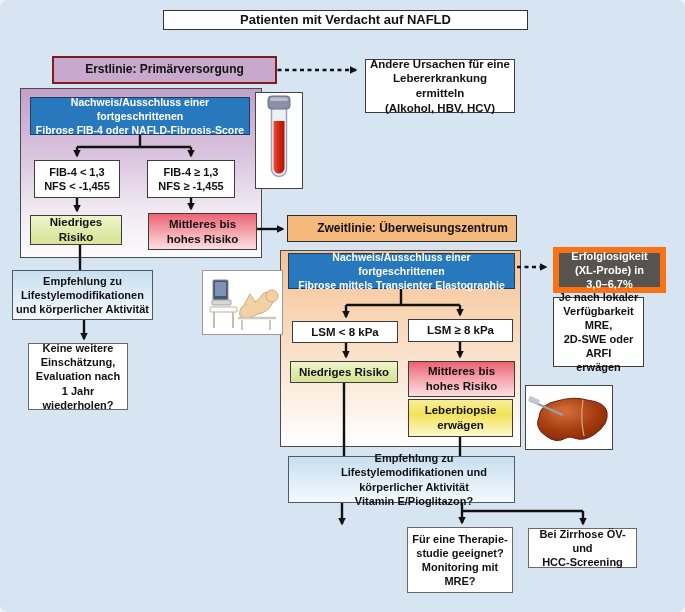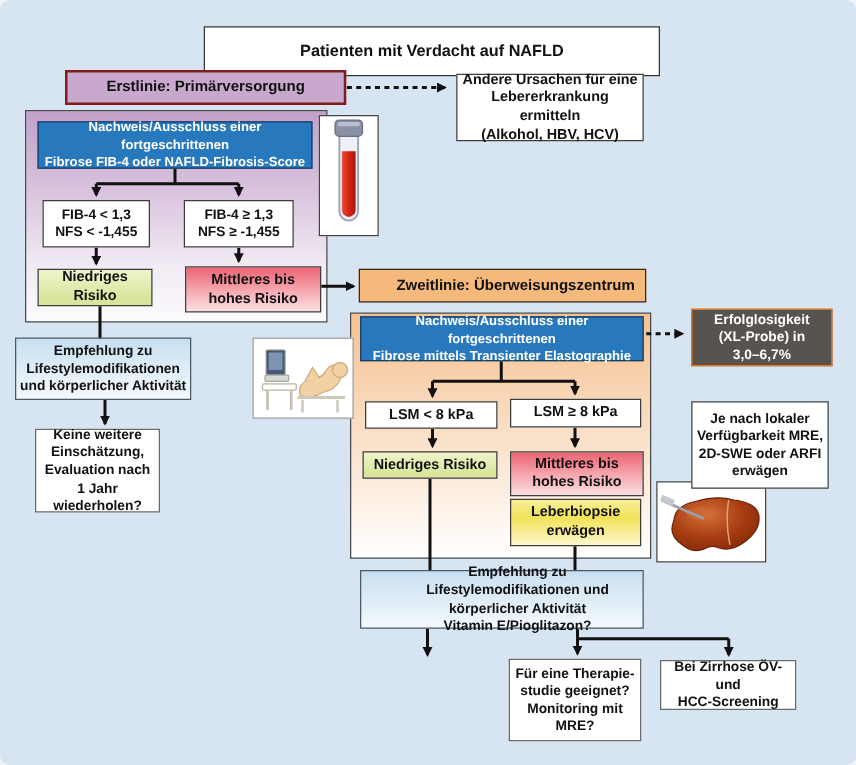--- a/index.html
+++ b/index.html
@@ -26,21 +26,21 @@
   .panel.orange{background:linear-gradient(180deg,var(--second-line-panel-top) 0%,#fae3cd 55%,#ffffff 100%);}
   .title{font-size:13px; border:1.5px solid #333;}
   .hdr{font-size:12px;}
   .hdr.erst{background:var(--first-line-header); border:2px solid #7f1d1d;margin-left:24px;}
   .hdr.zweit{background:var(--second-line-header); border:1.5px solid #2c2c2c;padding-left:24px;}
   .bluebox{background:var(--primary-blue-box); color:#fff; font-size:10.5px; line-height:1.35; border:1px solid #1b3d5e;}
   .green{background:linear-gradient(180deg,#eef4cc 0%,var(--low-risk-green) 85%); font-size:11.5px;}
   .red{background:linear-gradient(180deg,var(--mid-high-risk-red) 0%,#f6aab2 55%,#fbdfe2 100%); font-size:11.5px;}
   .yellow{background:linear-gradient(180deg,#f7ef9a 0%,var(--biopsy-yellow) 40%,#fdf8cf 100%); font-size:11.5px;}
   .reco{background:linear-gradient(180deg,var(--recommendation-blue) 0%,#f4f9fd 100%); border:1.2px solid #4a5a66;}
-  .grayb{background:var(--failure-gray); color:#fff; border:1px solid #f97316;}
+  .grayb{background:var(--failure-gray); color:#fff; border:6px solid #f97316;}
   .lsm{font-size:11.5px;}
   .imgbox{background:#fff; z-index:3; display:flex; align-items:center; justify-content:center; padding:1px;}
   .wires{position:absolute; left:0; top:0; z-index:2; pointer-events:none;}
 </style>
 </head>
 <body>
 
 <div class="canvas">
 
   <div class="abs panel purple" style="left:20px;top:88px;width:242px;height:170px;"></div>
@@ -70,21 +70,21 @@
       <path d="M460 437 V457"></path>
       <path d="M342 503 V524" marker-end="url(#ah)"></path>
       <path d="M462 503 V523" marker-end="url(#ah)"></path>
       <path d="M462 511 H583"></path>
       <path d="M583 511 V524" marker-end="url(#ah)"></path>
       <path d="M255 70 H356" stroke-dasharray="4 3.5" marker-end="url(#ah)"></path>
       <path d="M517 267 H546" stroke-dasharray="4 3.5" marker-end="url(#ah)"></path>
     </g>
   </svg>
 
-  <div class="abs box title" style="left:163px;top:21px;width:365px;height:40px;">Patienten mit Verdacht auf NAFLD</div>
+  <div class="abs box title" style="left:163px;top:10px;width:365px;height:20px;">Patienten mit Verdacht auf NAFLD</div>
   <div class="abs box hdr erst" style="left:28px;top:56px;width:225px;height:28px;">Erstlinie: Primärversorgung</div>
   <div class="abs box" style="left:365px;top:59px;width:150px;height:54px;font-size:11.5px;">Andere Ursachen für eine
 Lebererkrankung ermitteln
 (Alkohol, HBV, HCV)</div>
 
   <div class="abs box bluebox" style="left:30px;top:97px;width:220px;height:38px;">Nachweis/Ausschluss einer fortgeschrittenen
 Fibrose FIB-4 oder NAFLD-Fibrosis-Score</div>
 
   <div class="abs imgbox" style="left:255px;top:92px;width:48px;height:97px;border:1px solid #444;">
     <svg width="44" height="93" viewBox="0 0 44 93">
@@ -171,18 +171,18 @@
   <div class="abs box" style="left:407px;top:527px;width:106px;height:66px;border-color:#6a6a6a;">Für eine Therapie-
 studie geeignet?
 Monitoring mit
 MRE?</div>
   <div class="abs box" style="left:528px;top:528px;width:109px;height:40px;border-color:#6a6a6a;">Bei Zirrhose ÖV- und
 HCC-Screening</div>
 
   <div class="abs box grayb" style="left:553px;top:247px;width:113px;height:46px;">Erfolglosigkeit
 (XL-Probe) in
 3,0–6,7%</div>
-  <div class="abs box" style="left:553px;top:297px;width:110px;height:70px;margin-top:24px;">Je nach lokaler
+  <div class="abs box" style="left:553px;top:297px;width:91px;height:70px;">Je nach lokaler
 Verfügbarkeit MRE,
 2D-SWE oder ARFI
 erwägen</div>
 
 </div>
 
 </body></html>

